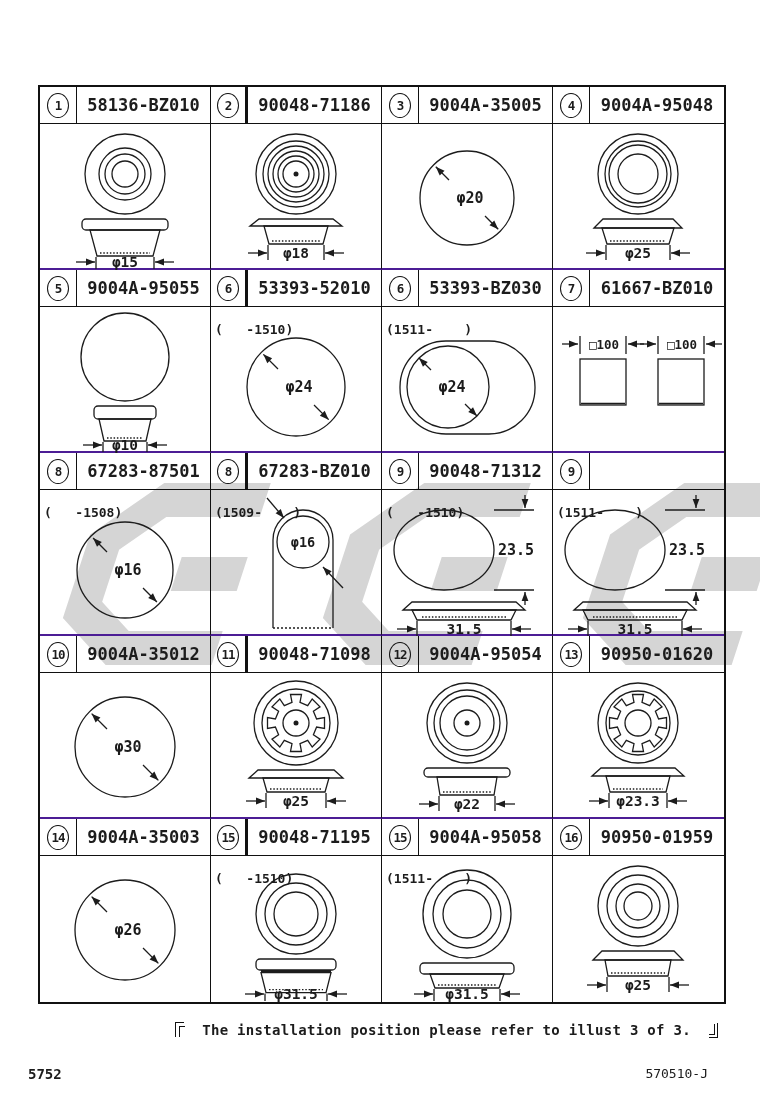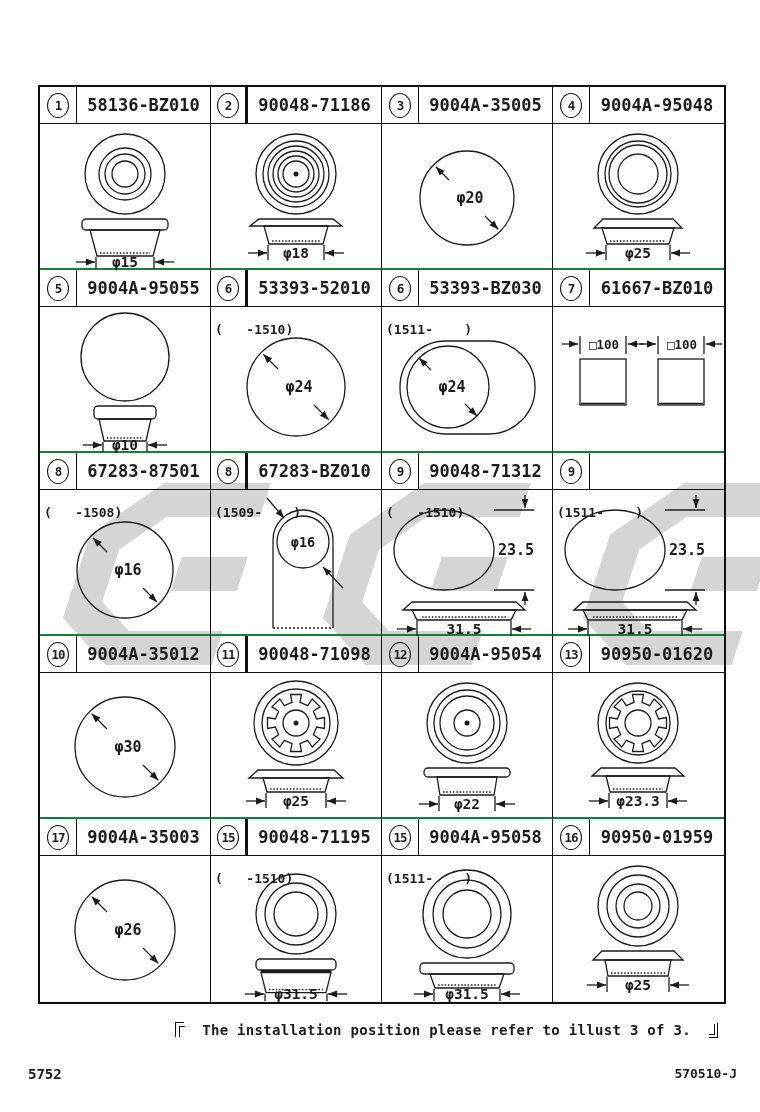--- a/index.html
+++ b/index.html
@@ -5,42 +5,42 @@
   html,body{margin:0;padding:0;background:#fff;}
   .sheet{position:relative;width:760px;height:1112px;background:#ffffff;overflow:hidden;
          font-family:"DejaVu Sans Mono","Liberation Mono",monospace;color:#1c1c1c;}
   .watermark{position:absolute;left:0;top:462px;width:780px;height:230px;pointer-events:none;}
   .grid{position:absolute;left:38px;top:85px;display:grid;
         grid-template-columns:repeat(4,171px);grid-template-rows:repeat(5,37px 146px);
         border:2px solid #111;background:transparent;}
   .cell{position:relative;box-sizing:border-box;border-right:1px solid #111;background:transparent;}
   .cell.lastcol{border-right:none;}
   .header{display:flex;align-items:stretch;border-bottom:1px solid #111;}
-  .fig{border-bottom:2px solid #15803d;}
+  .fig{border-bottom:2px solid #4c1d95;}
   .fig.lastrow{border-bottom:none;}
   .badgebox{width:37px;flex:none;display:flex;align-items:center;justify-content:center;
             border-right:1px solid #111;box-sizing:border-box;}
   .badgebox.thick{border-right:3px solid #111;}
   .badge{width:20px;height:23px;border:1.6px solid #111;border-radius:50%;
          display:flex;align-items:center;justify-content:center;
          font-weight:bold;font-size:12.5px;letter-spacing:-1px;}
   .pn{flex:1;display:flex;align-items:center;justify-content:center;
       font-weight:bold;font-size:17px;letter-spacing:0;white-space:nowrap;text-align:right;}
   .note{position:absolute;left:4px;top:15px;font-weight:bold;font-size:13px;white-space:pre;}
   .fig svg{position:absolute;left:0;top:0;}
   .footer-note{position:absolute;top:1021px;right:42px;display:flex;align-items:center;gap:16px;
                font-weight:bold;font-size:14px;letter-spacing:0.3px;white-space:nowrap;}
   .jq{display:inline-block;position:relative;width:11px;height:18px;}
   .jq i{position:absolute;border:0 solid #111;display:block;}
   .jq.open i.a{left:0;top:1px;width:8px;height:14px;border-left-width:1.5px;border-top-width:1.5px;}
   .jq.open i.b{left:3.5px;top:4.5px;width:5px;height:10px;border-left-width:1.5px;border-top-width:1.5px;}
   .jq.close i.a{right:0;bottom:1px;width:8px;height:14px;border-right-width:1.5px;border-bottom-width:1.5px;}
   .jq.close i.b{right:3.5px;bottom:4.5px;width:5px;height:10px;border-right-width:1.5px;border-bottom-width:1.5px;}
   .sheet-num{position:absolute;left:28px;top:1066px;font-weight:bold;font-size:14px;}
-  .doc-code{position:absolute;right:23px;top:1066px;font-weight:bold;font-size:13px;}
+  .doc-code{position:absolute;right:52px;top:1066px;font-weight:normal;font-size:13px;}
 </style>
 </head>
 <body>
 
 <div class="sheet">
 
   <svg class="watermark" viewBox="0 0 780 230">
     <g opacity="0.8" fill="none" stroke-width="34" stroke-linejoin="miter" stroke-linecap="butt" stroke="#cbcbcb">
       <path transform="translate(90,8) skewX(-18)" d="M185,30 L85,30 L38,72 L38,140 L85,178 L185,178 M120,104 L186,104"></path>
       <path transform="translate(350,8) skewX(-18)" d="M185,30 L85,30 L38,72 L38,140 L85,178 L185,178 M120,104 L186,104"></path>
@@ -402,21 +402,21 @@
           <line x1="114" y1="120" x2="114" y2="135" fill="none" stroke="#1c1c1c" stroke-width="1.3"></line>
           <line x1="36" y1="128" x2="55" y2="128" fill="none" stroke="#1c1c1c" stroke-width="1.3"></line>
           <polygon points="55,128 46,124.6 46,131.4" fill="#1c1c1c"></polygon>
           <line x1="134" y1="128" x2="115" y2="128" fill="none" stroke="#1c1c1c" stroke-width="1.3"></line>
           <polygon points="115,128 124,131.4 124,124.6" fill="#1c1c1c"></polygon>
           <text x="85" y="133" text-anchor="middle" font-size="14.5" font-weight="bold" fill="#1c1c1c" font-family="&quot;DejaVu Sans Mono&quot;,&quot;Liberation Mono&quot;,monospace">φ23.3</text>
         </svg>
       </div>
       <div class="cell header">
         <div class="badgebox">
-          <span class="badge">17</span>
+          <span class="badge">14</span>
         </div>
         <div class="pn">9004A-35003</div>
       </div>
       <div class="cell header">
         <div class="badgebox thick">
           <span class="badge">15</span>
         </div>
         <div class="pn">90048-71195</div>
       </div>
       <div class="cell header">

